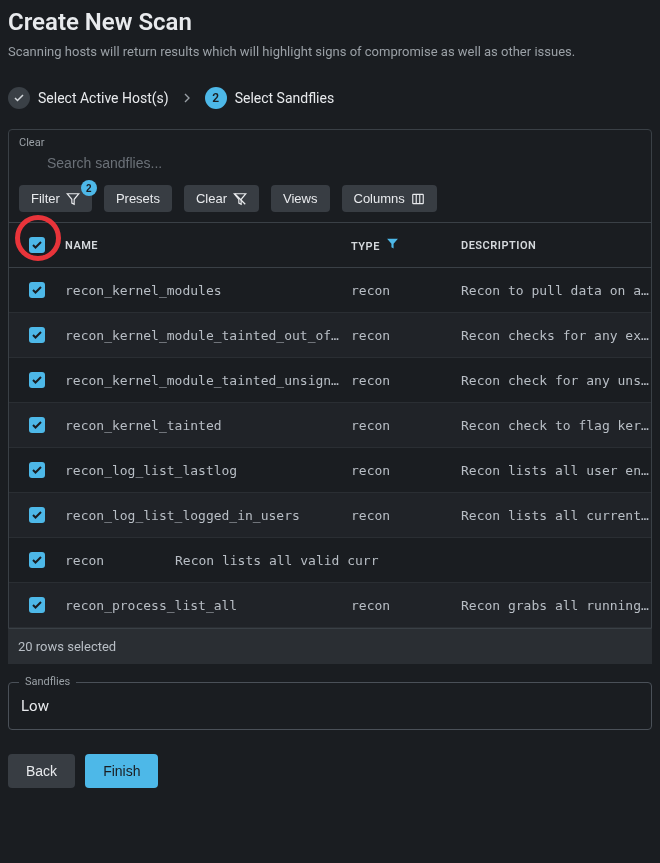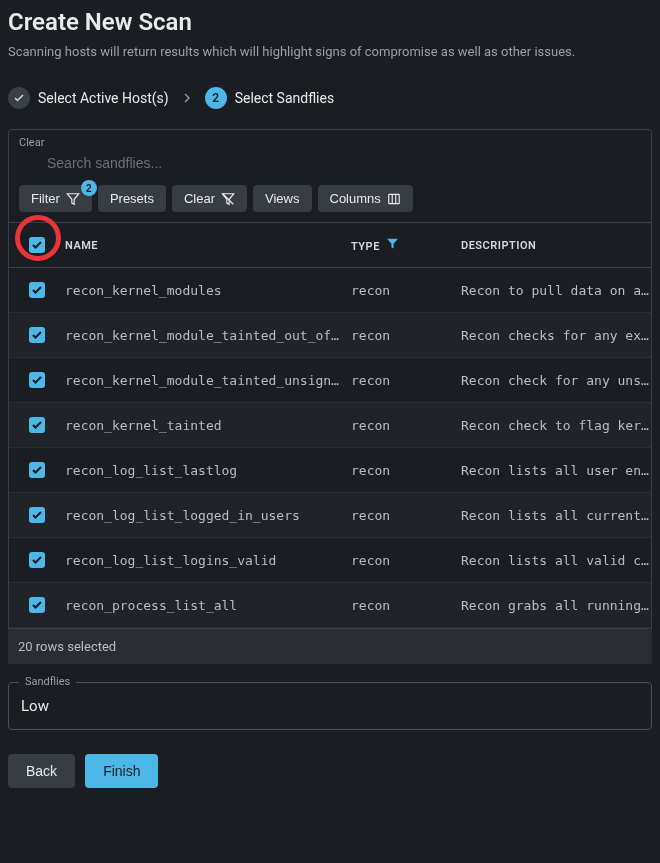--- a/index.html
+++ b/index.html
@@ -32,21 +32,21 @@
   border-radius: 4px 4px 0 0;
   overflow: hidden;
 }
 .search-section { padding: 6px 10px 4px 10px; }
 .search-label { font-size: 11px; color: #9aa0a6; margin-bottom: 2px; }
 .search-input {
   width: 100%; background: transparent; border: none;
   color: #7dd3fc; font-size: 14px; padding: 4px 0; outline: none; margin-left: 28px;
 }
 .search-input::placeholder { color: #6b7178; }
-.toolbar { display: flex; gap: 6px; padding: 6px 10px 10px 10px; }
+.toolbar { display: flex; gap: 12px; padding: 6px 10px 10px 10px; }
 .btn {
   background: #383d43; border: none; color: #e8eaed;
   padding: 6px 12px; border-radius: 4px; font-size: 13px;
   display: flex; align-items: center; gap: 6px; cursor: pointer;
   position: relative;
 }
 .btn-icon { width: 14px; height: 14px; display: inline-flex; }
 .badge {
   position: absolute; top: -5px; right: -5px;
   background: #4db8e8; color: #1a1d21;
@@ -272,21 +272,20 @@
         <div class="col-desc">Recon lists all currently </div>
       </div>
       <div class="row">
         <div class="col-check">
           <div class="checkbox">
             <svg viewBox="0 0 24 24" fill="none" stroke="#1a1d21" stroke-width="4">
               <polyline points="20 6 9 17 4 12"></polyline>
             </svg>
           </div>
         </div>
-        <div class="col-name">recon_log_list_logins_valid</div>
         <div class="col-type">recon</div>
         <div class="col-desc">Recon lists all valid curr</div>
       </div>
       <div class="row">
         <div class="col-check">
           <div class="checkbox">
             <svg viewBox="0 0 24 24" fill="none" stroke="#1a1d21" stroke-width="4">
               <polyline points="20 6 9 17 4 12"></polyline>
             </svg>
           </div>

